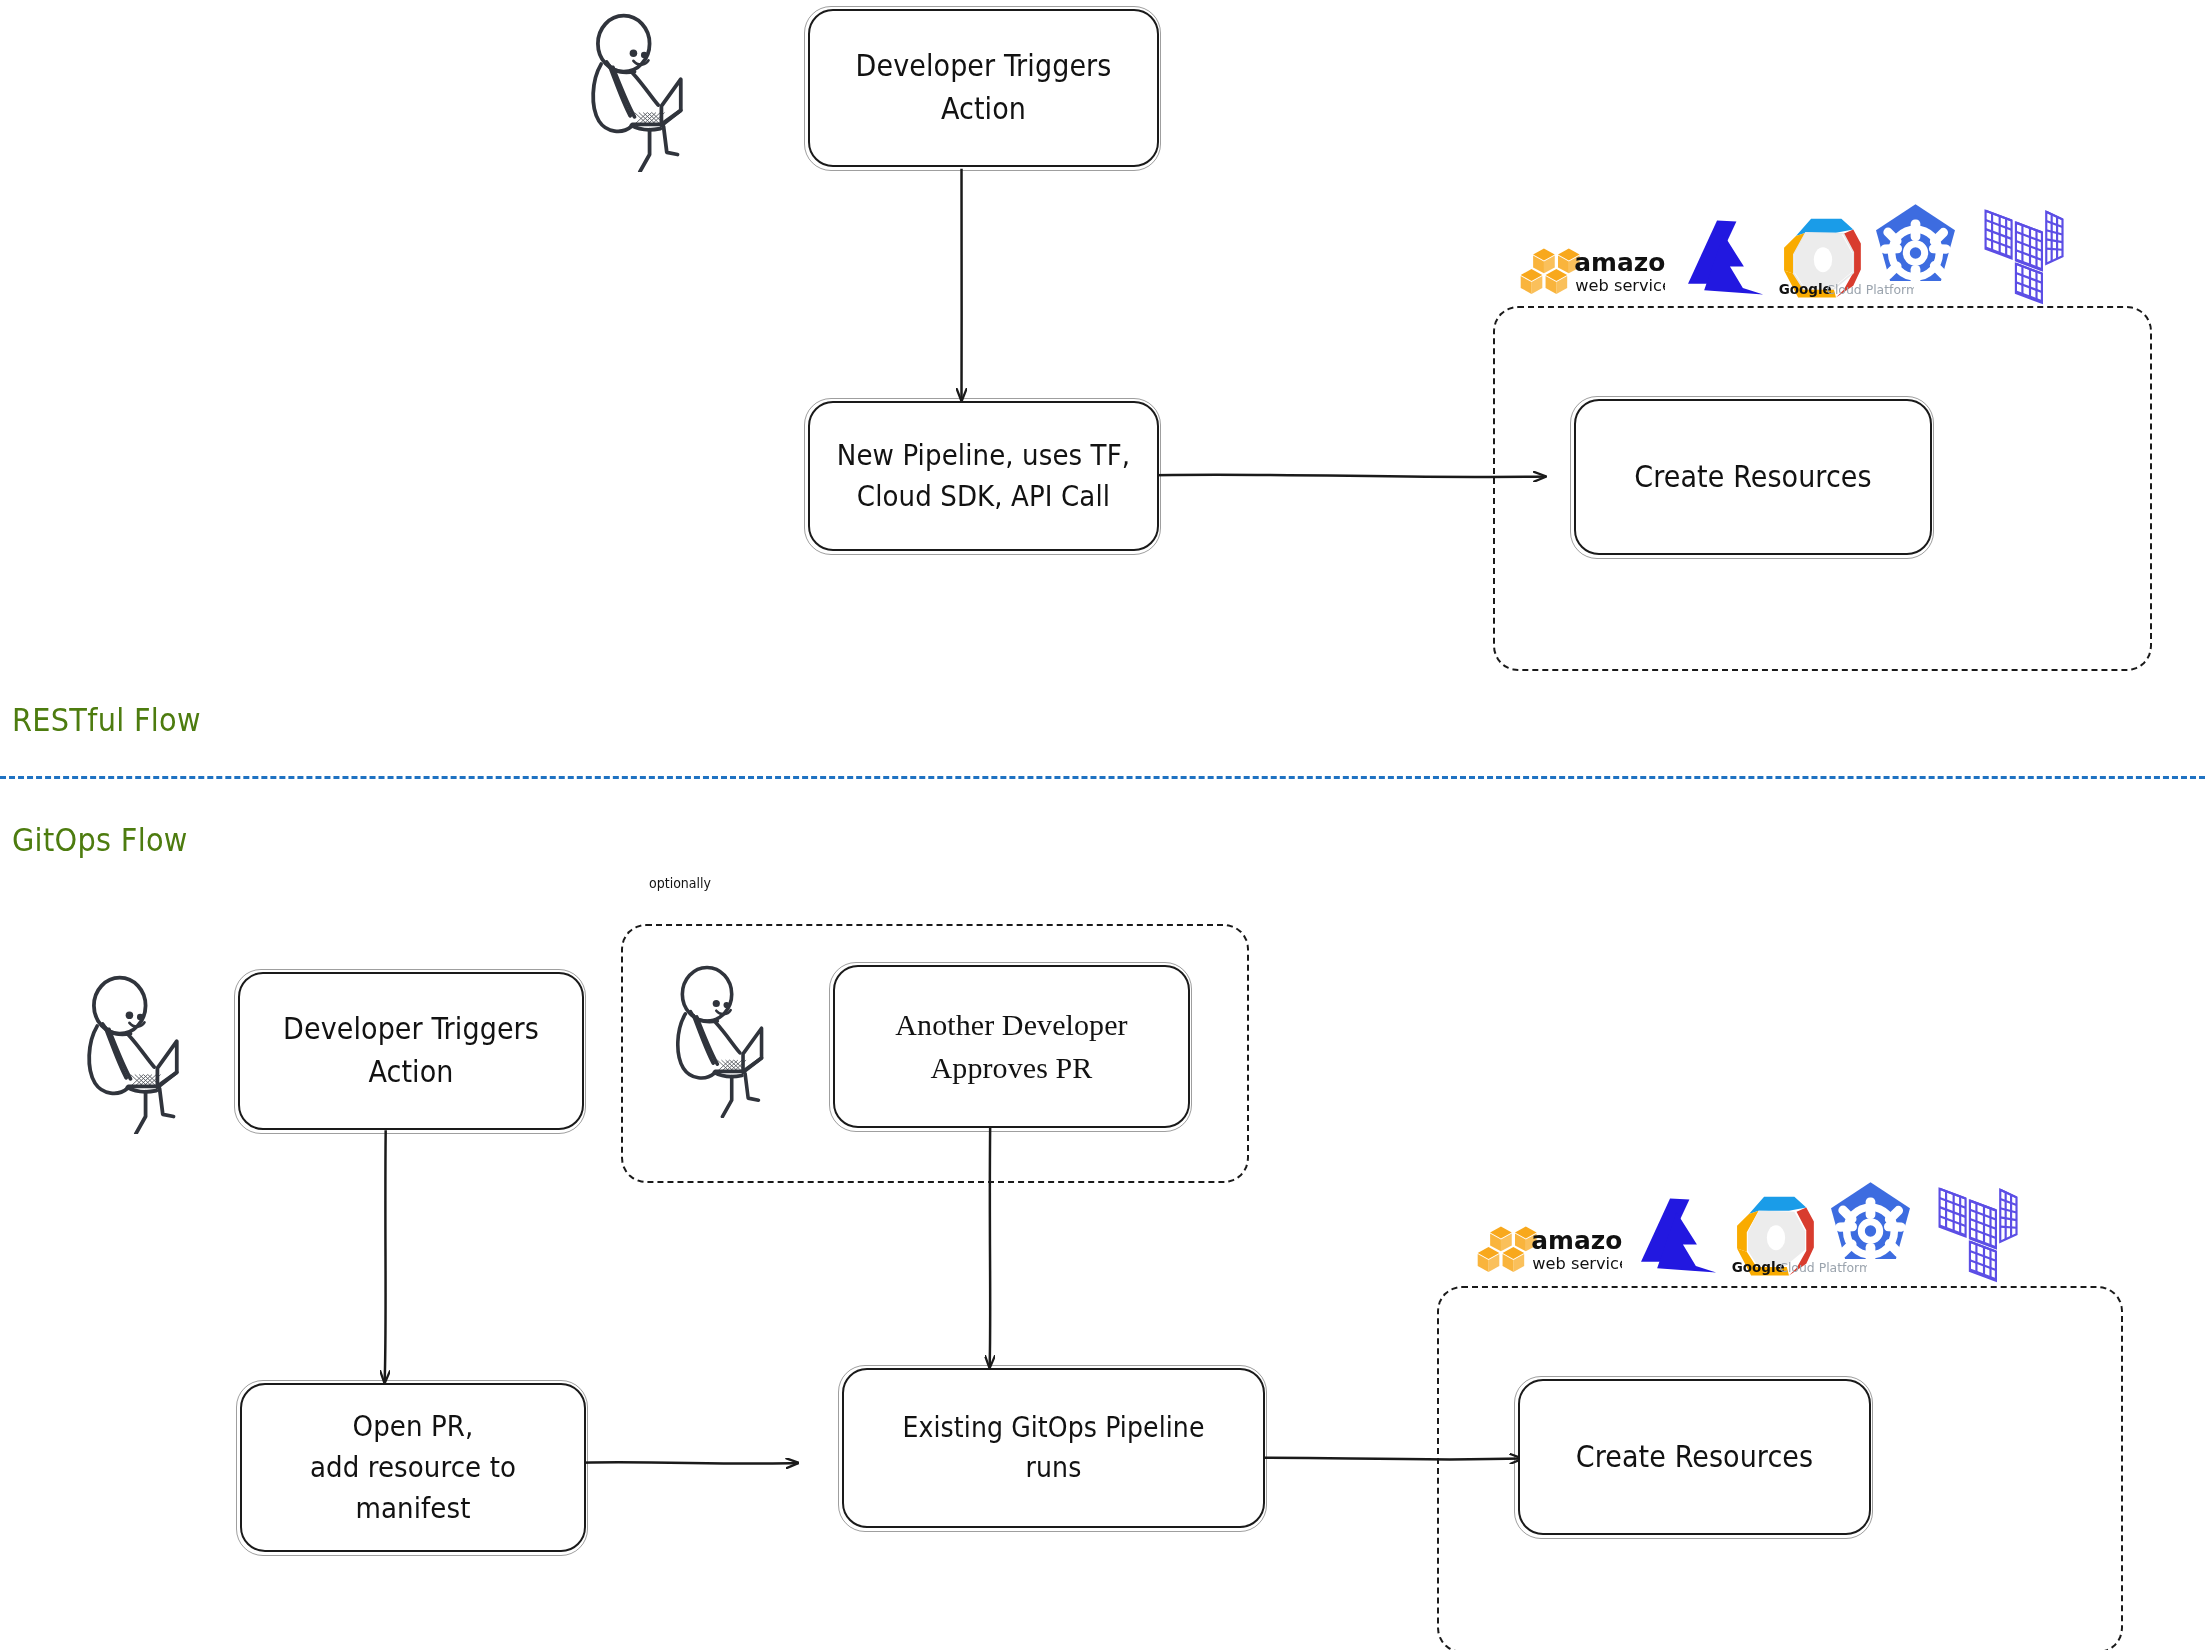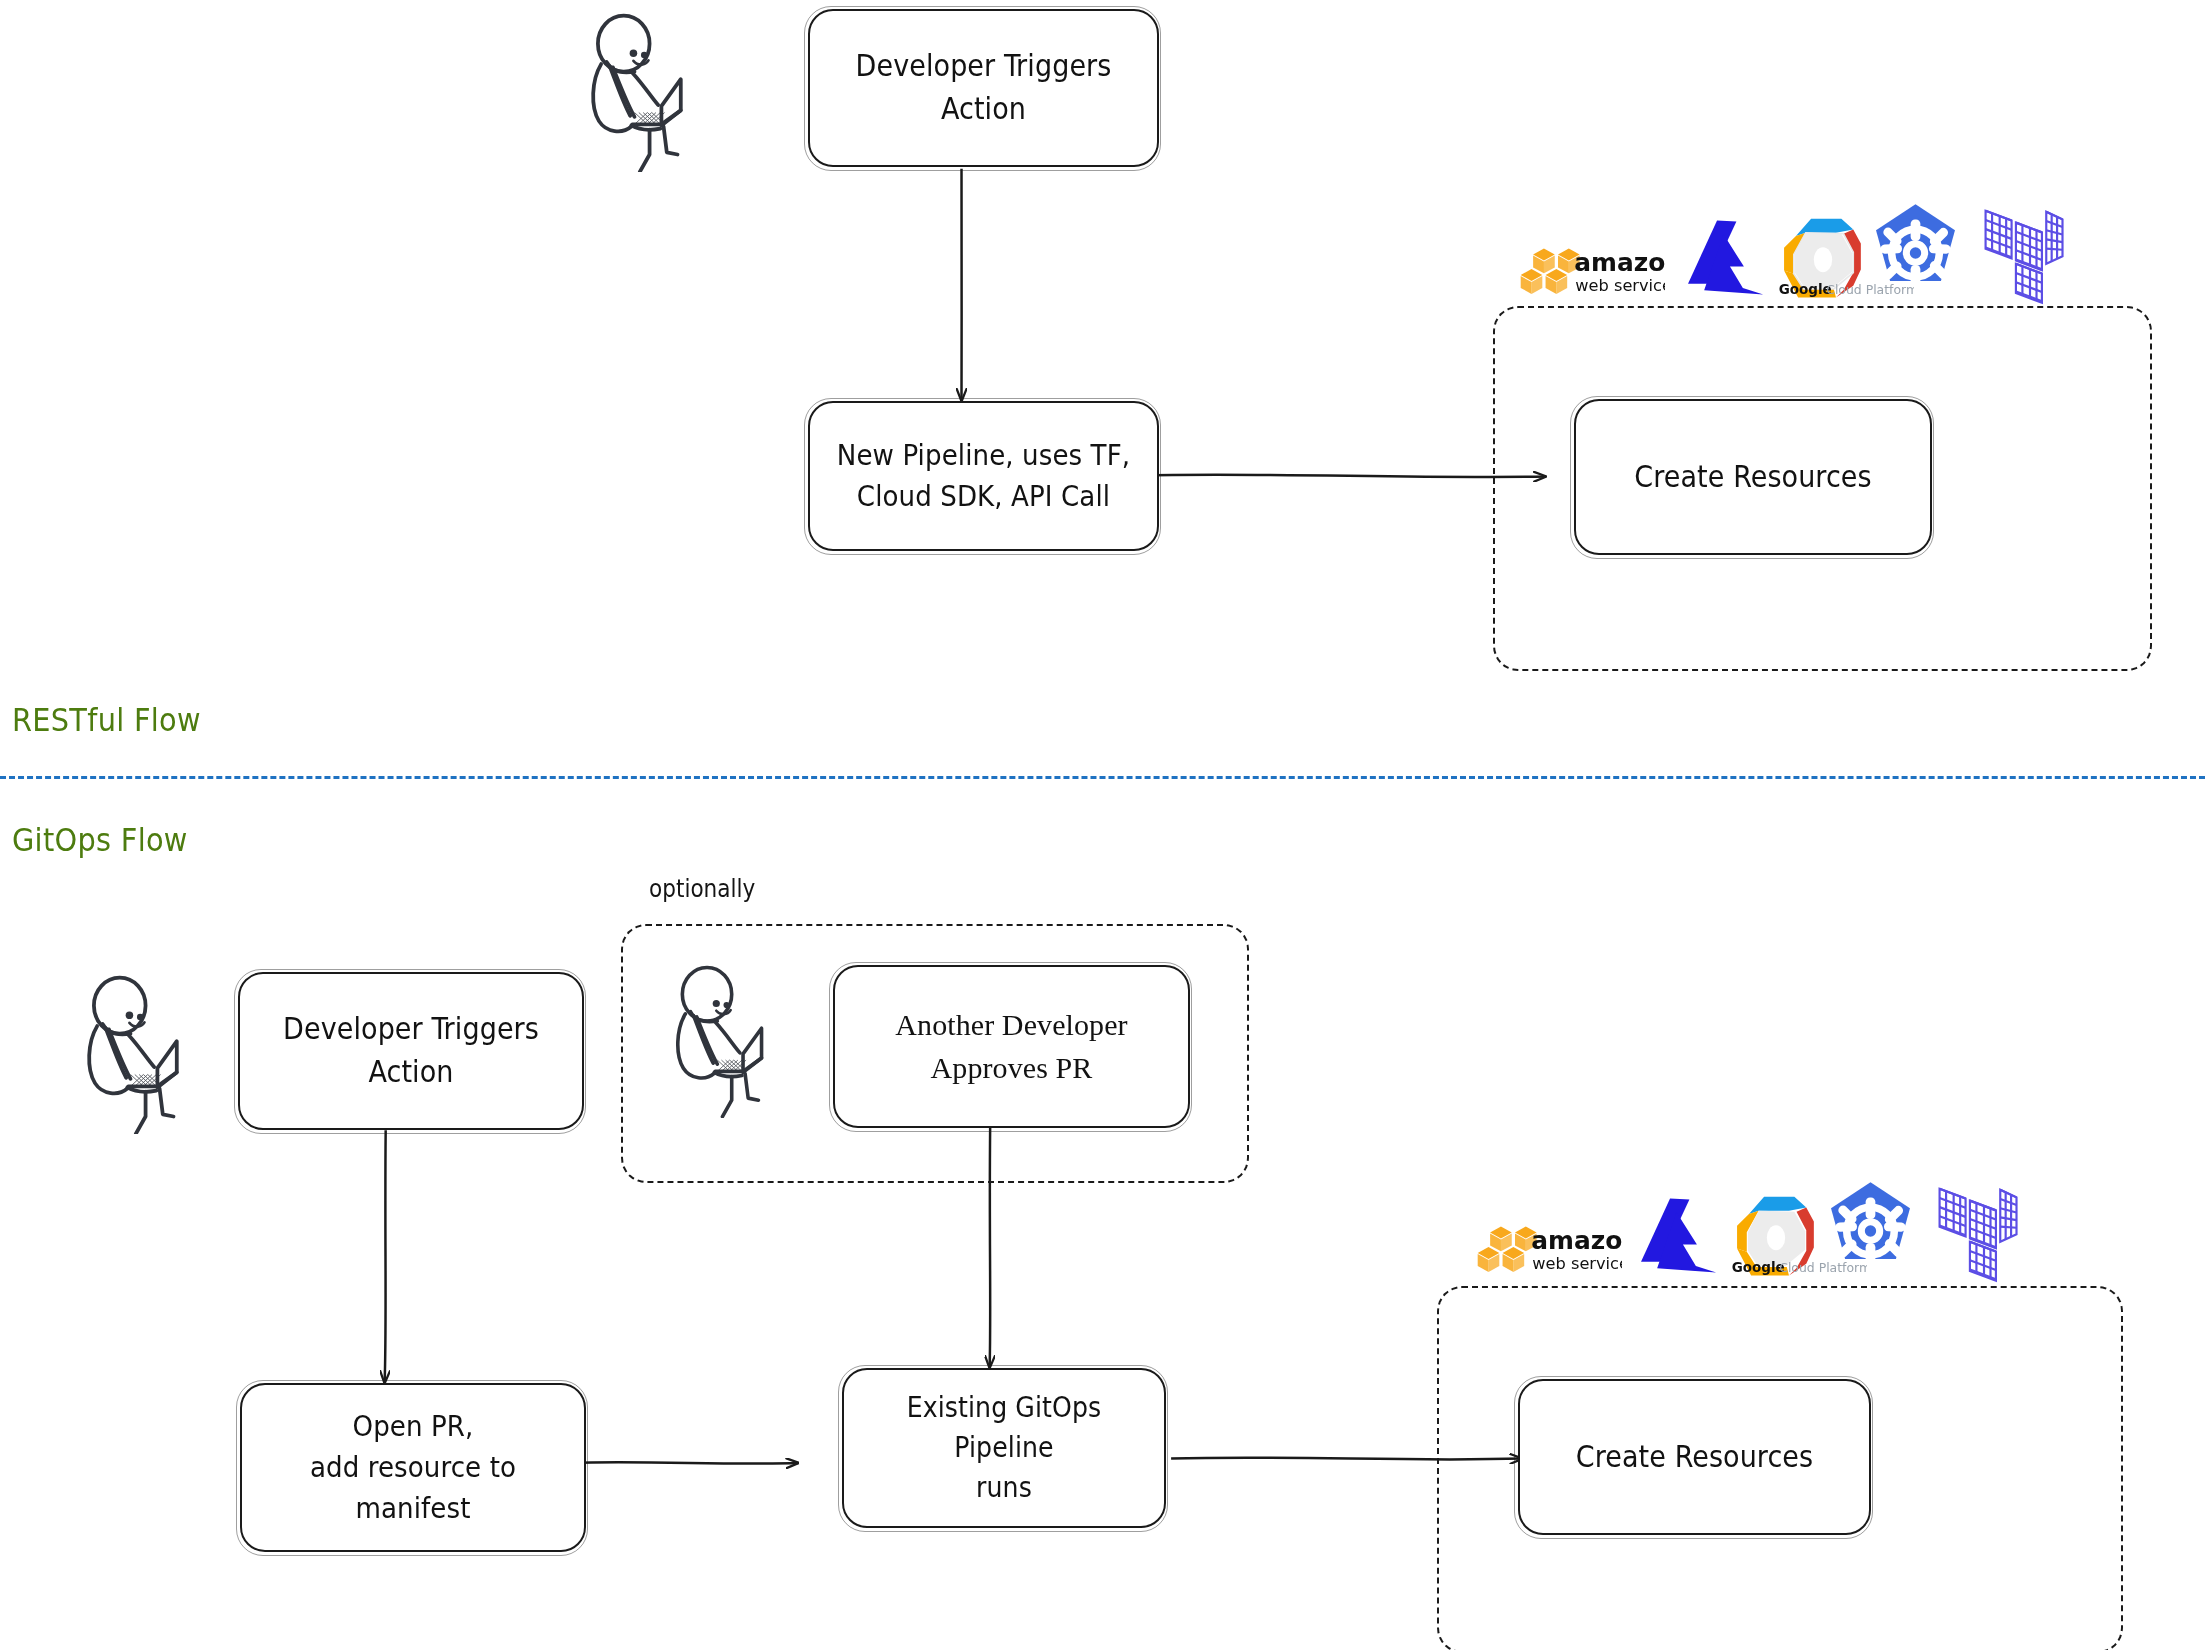--- a/index.html
+++ b/index.html
@@ -55,21 +55,21 @@
     white-space:nowrap;
   }
   .sep-line{
     position:absolute;
     height:0;
     border-top:3.8px dashed #1f72c2;
   }
   .small-note{
     position:absolute;
     color:#141414;
-    font-size:24px;
+    font-size:14px;
     white-space:nowrap;
   }
 
   
   .svglayer{position:absolute;left:0;top:0;width:2205px;height:1651px;pointer-events:none;}
 
   
   .logo{position:absolute;}
   .logo-row{position:absolute;}
 </style>
@@ -306,21 +306,21 @@
   </div>
 
   <div class="node" style="left:212px;top:1383px;width:346px;height:169px;font-size:29px;">
     <span class="txt">
       <span>Open PR,</span><br>
       <span>add resource to</span><br>
       <span>manifest</span>
     </span>
   </div>
 
-  <div class="node" style="left:814px;top:1368px;width:324px;height:160px;font-size:28px;">
+  <div class="node" style="left:814px;top:1368px;width:423px;height:160px;font-size:28px;">
     <span class="txt">
       <span>Existing GitOps Pipeline</span><br>
       <span>runs</span>
     </span>
   </div>
 
   <div class="dashbox" style="left:1437px;top:1286px;width:686px;height:367px;"></div>
 
   <div class="node" style="left:1490px;top:1379px;width:353px;height:156px;font-size:30px;">
     <span class="txt">

